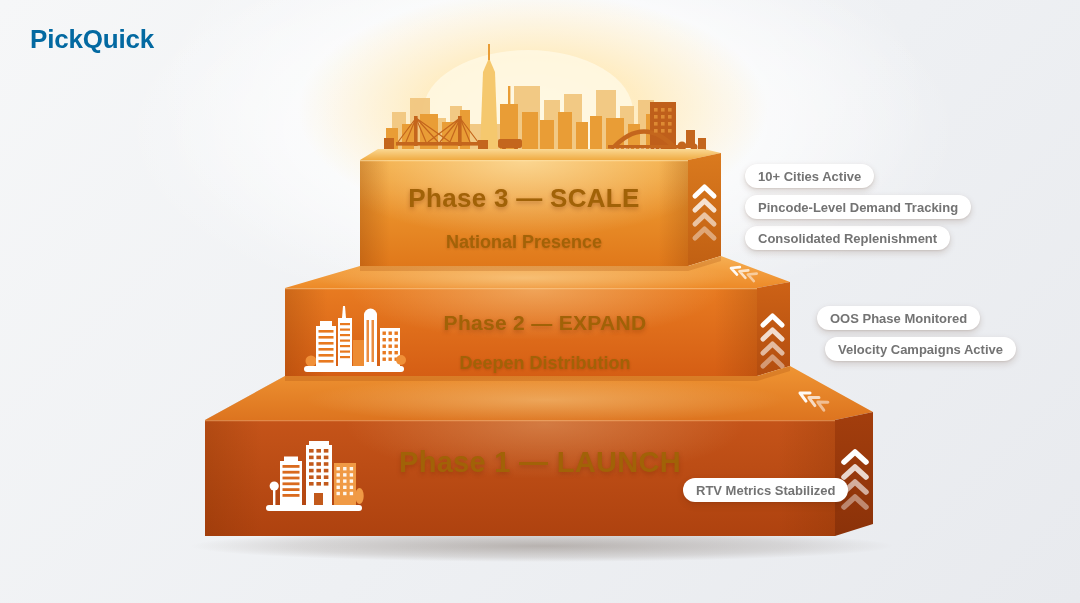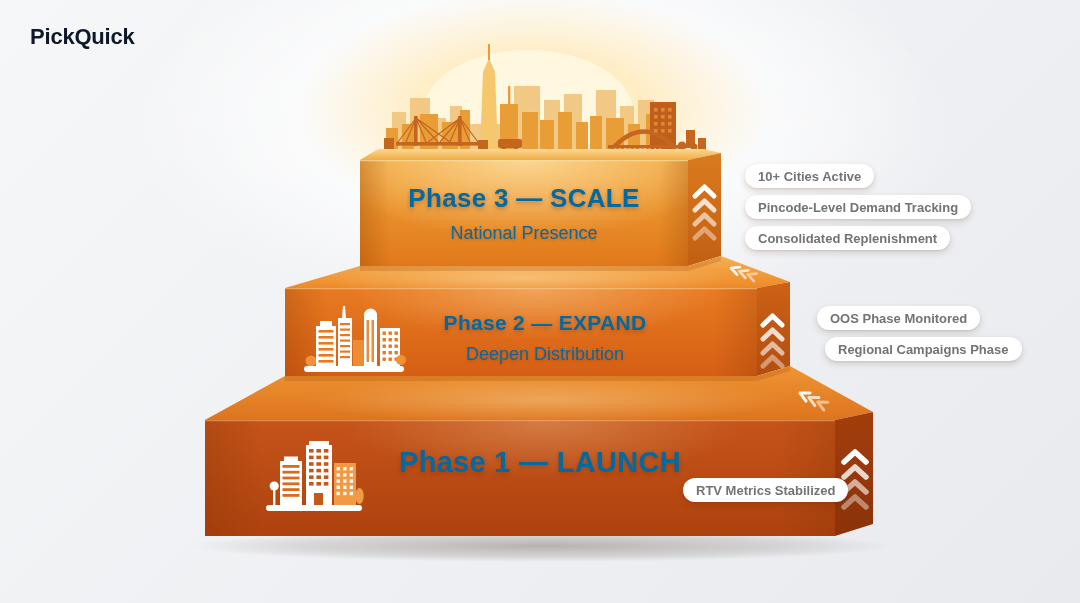--- a/index.html
+++ b/index.html
@@ -8,30 +8,30 @@
     font-family:"Liberation Sans", sans-serif;
     background:
       radial-gradient(ellipse 560px 300px at 50% 16%, rgba(255,255,255,.95) 0%, rgba(255,255,255,0) 70%),
       linear-gradient(135deg,#f6f7f8 0%,#eef0f3 55%,#e8eaee 100%);
   }
   .stage{position:absolute;inset:0;}
   svg.scene{position:absolute;left:0;top:0;}
 
   .brand{
     position:absolute;left:30px;top:24px;
-    font-size:22px;font-weight:800;letter-spacing:-.2px;color:#0f172a;
+    font-size:26px;font-weight:800;letter-spacing:-.2px;color:#0369a1;
   }
 
-  .phase-label{position:absolute;text-align:center;color:#0369a1;pointer-events:none;}
+  .phase-label{position:absolute;text-align:center;color:#a16207;pointer-events:none;}
   .phase-label .t{
     display:block;font-weight:700;letter-spacing:.3px;
     text-shadow:0 2px 4px rgba(122,46,0,.38);
   }
   .phase-label .s{
-    display:block;font-weight:400;opacity:.97;margin-top:9px;
+    display:block;font-weight:700;opacity:.97;margin-top:18px;
     text-shadow:0 1px 3px rgba(122,46,0,.32);
   }
   .p3-label{left:374px;top:183px;width:300px;}
   .p3-label .t{font-size:26px;}
   .p3-label .s{font-size:18px;}
   .p2-label{left:395px;top:311px;width:300px;}
   .p2-label .t{font-size:21px;}
   .p2-label .s{font-size:18px;}
   .p1-label{left:390px;top:446px;width:300px;}
   .p1-label .t{font-size:29px;}
@@ -414,17 +414,17 @@
   </div>
   <div class="phase-label p1-label">
     <span class="t">Phase 1 — LAUNCH</span>
   </div>
 
   <span class="pill" style="left:745px;top:164px;">10+ Cities Active</span>
   <span class="pill" style="left:745px;top:226px;">Consolidated Replenishment</span>
   <span class="pill" style="left:745px;top:195px;">Pincode-Level Demand Tracking</span>
 
   <span class="pill" style="left:817px;top:306px;">OOS Phase Monitored</span>
-  <span class="pill" style="left:825px;top:337px;">Regional Campaigns Phase</span>
+  <span class="pill" style="left:825px;top:337px;">Velocity Campaigns Active</span>
 
   <span class="pill" style="left:683px;top:478px;">RTV Metrics Stabilized</span>
 
 </div>
 
 </body></html>

